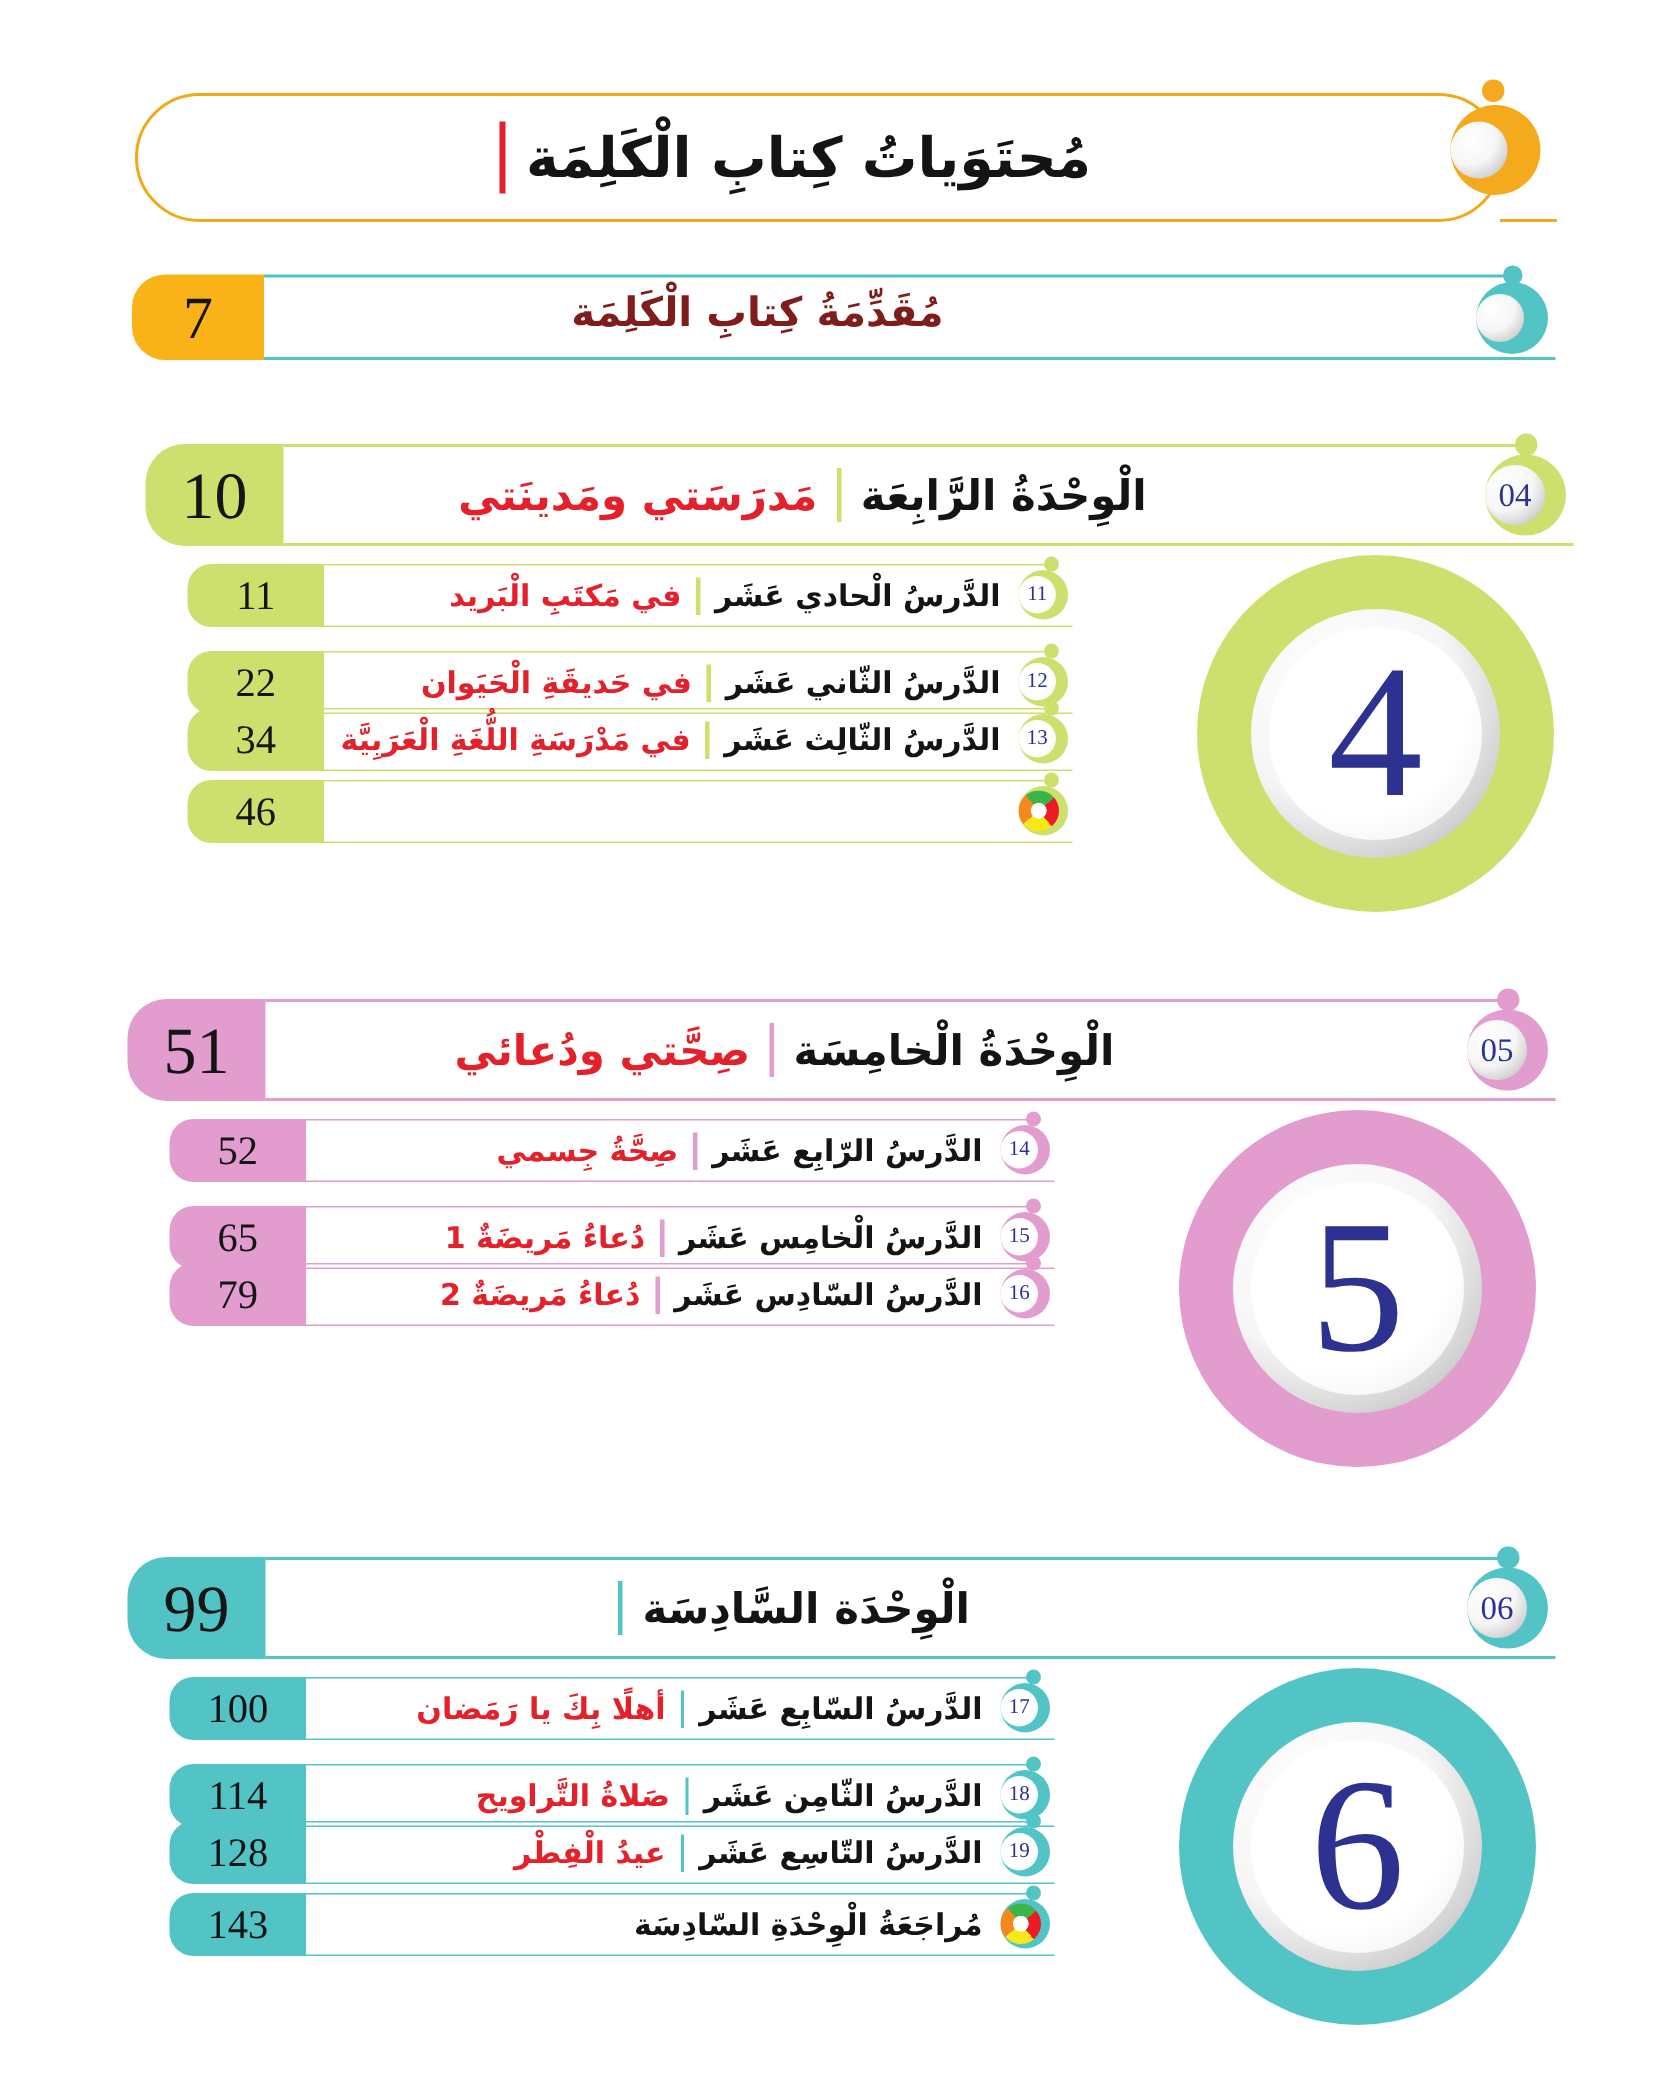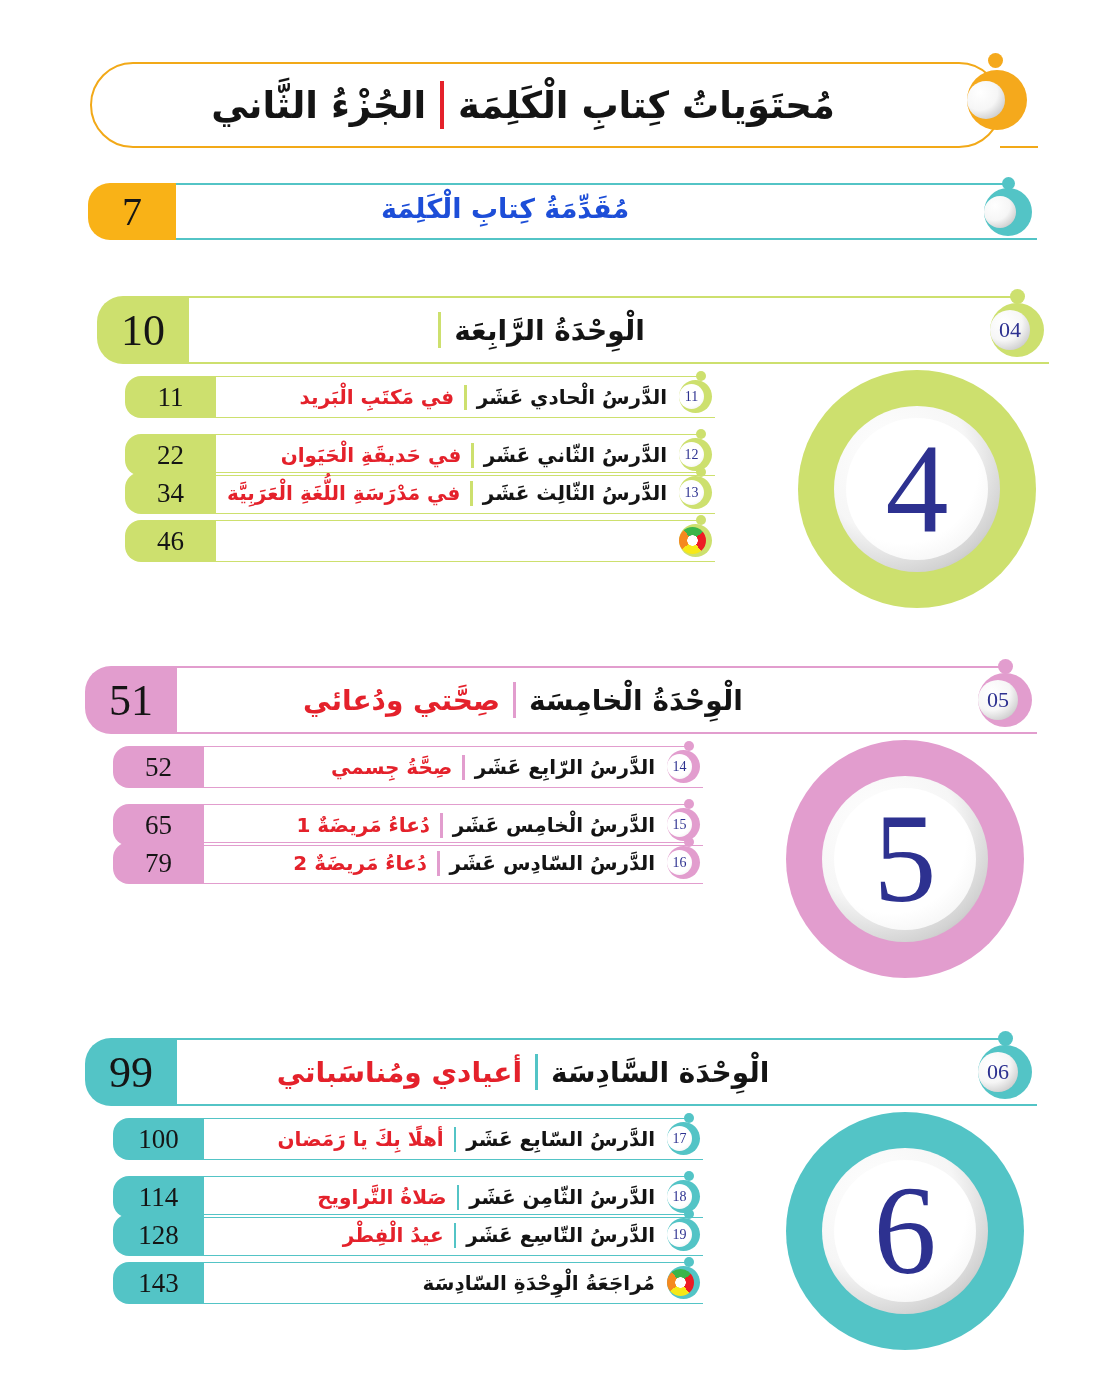--- a/index.html
+++ b/index.html
@@ -34,21 +34,21 @@
 
   
   .intro { position:absolute; left:0; top:183px; width:1115px; height:57px; }
   .intro .line { background:#53C4C6; }
   .intro-badge { left:88px; top:0; width:88px; height:57px; background:#F9B217;
                  border-radius:22px 0 0 22px; font-size:40px; }
   .intro-line-top { left:176px; top:0; width:832px; }
   .intro-line-bottom { left:176px; top:55px; width:861px; }
   .intro-title { position:absolute; left:0; top:0; width:1010px; height:51px;
                  display:flex; align-items:center; justify-content:center; direction:rtl;
-                 font-size:27px; font-weight:bold; color:#1d4ed8; }
+                 font-size:27px; font-weight:bold; color:#7f1d1d; }
   .intro-dot { left:1002px; top:-6px; width:13px; height:13px; background:#53C4C6; }
   .intro-ring { left:984px; top:5px; width:48px; height:48px; background:#53C4C6; }
   .intro-ring .silver { width:32px; height:32px; }
 
   
   .unit { position:absolute; left:0; width:1115px; height:320px; }
   .unit-4 { top:296px;margin-left:12px;  --uc:#CDE06E; }
   .unit-5 { top:666px;  --uc:#E29DCE; }
   .unit-6 { top:1038px; --uc:#53C4C6; }
   .unit .line { background:var(--uc); }
@@ -102,21 +102,20 @@
 <body>
 
 <div class="page">
 
   <div class="hdr">
     <div class="hdr-border"></div>
     <div class="hdr-ext"></div>
     <div class="hdr-title">
       <span>مُحتَوَياتُ كِتابِ الْكَلِمَة</span>
       <span class="hdr-sep"></span>
-      <span>الجُزْءُ الثَّاني</span>
     </div>
     <div class="dot hdr-dot"></div>
     <div class="ring hdr-ornament">
       <div class="silver"></div>
     </div>
   </div>
 
   <div class="intro">
     <div class="line intro-line-top"></div>
     <div class="line intro-line-bottom"></div>
@@ -129,20 +128,21 @@
   </div>
 
   <div class="unit unit-4">
     <div class="uhdr">
       <div class="line uhdr-line-top"></div>
       <div class="line uhdr-line-bottom"></div>
       <div class="badge uhdr-badge">10</div>
       <div class="uhdr-title">
         <span>الْوِحْدَةُ الرَّابِعَة</span>
         <span class="title-sep"></span>
+        <span class="red">مَدرَسَتي ومَدينَتي</span>
       </div>
       <div class="dot uhdr-dot"></div>
       <div class="ring uhdr-ring">
         <div class="silver">04</div>
       </div>
     </div>
 
     <div class="lesson row-1">
       <div class="line lesson-line-top"></div>
       <div class="line lesson-line-bottom"></div>
@@ -275,21 +275,20 @@
   </div>
 
   <div class="unit unit-6">
     <div class="uhdr">
       <div class="line uhdr-line-top"></div>
       <div class="line uhdr-line-bottom"></div>
       <div class="badge uhdr-badge">99</div>
       <div class="uhdr-title">
         <span>الْوِحْدَة السَّادِسَة</span>
         <span class="title-sep"></span>
-        <span class="red">أعيادي ومُناسَباتي</span>
       </div>
       <div class="dot uhdr-dot"></div>
       <div class="ring uhdr-ring">
         <div class="silver">06</div>
       </div>
     </div>
 
     <div class="lesson row-1">
       <div class="line lesson-line-top"></div>
       <div class="line lesson-line-bottom"></div>

